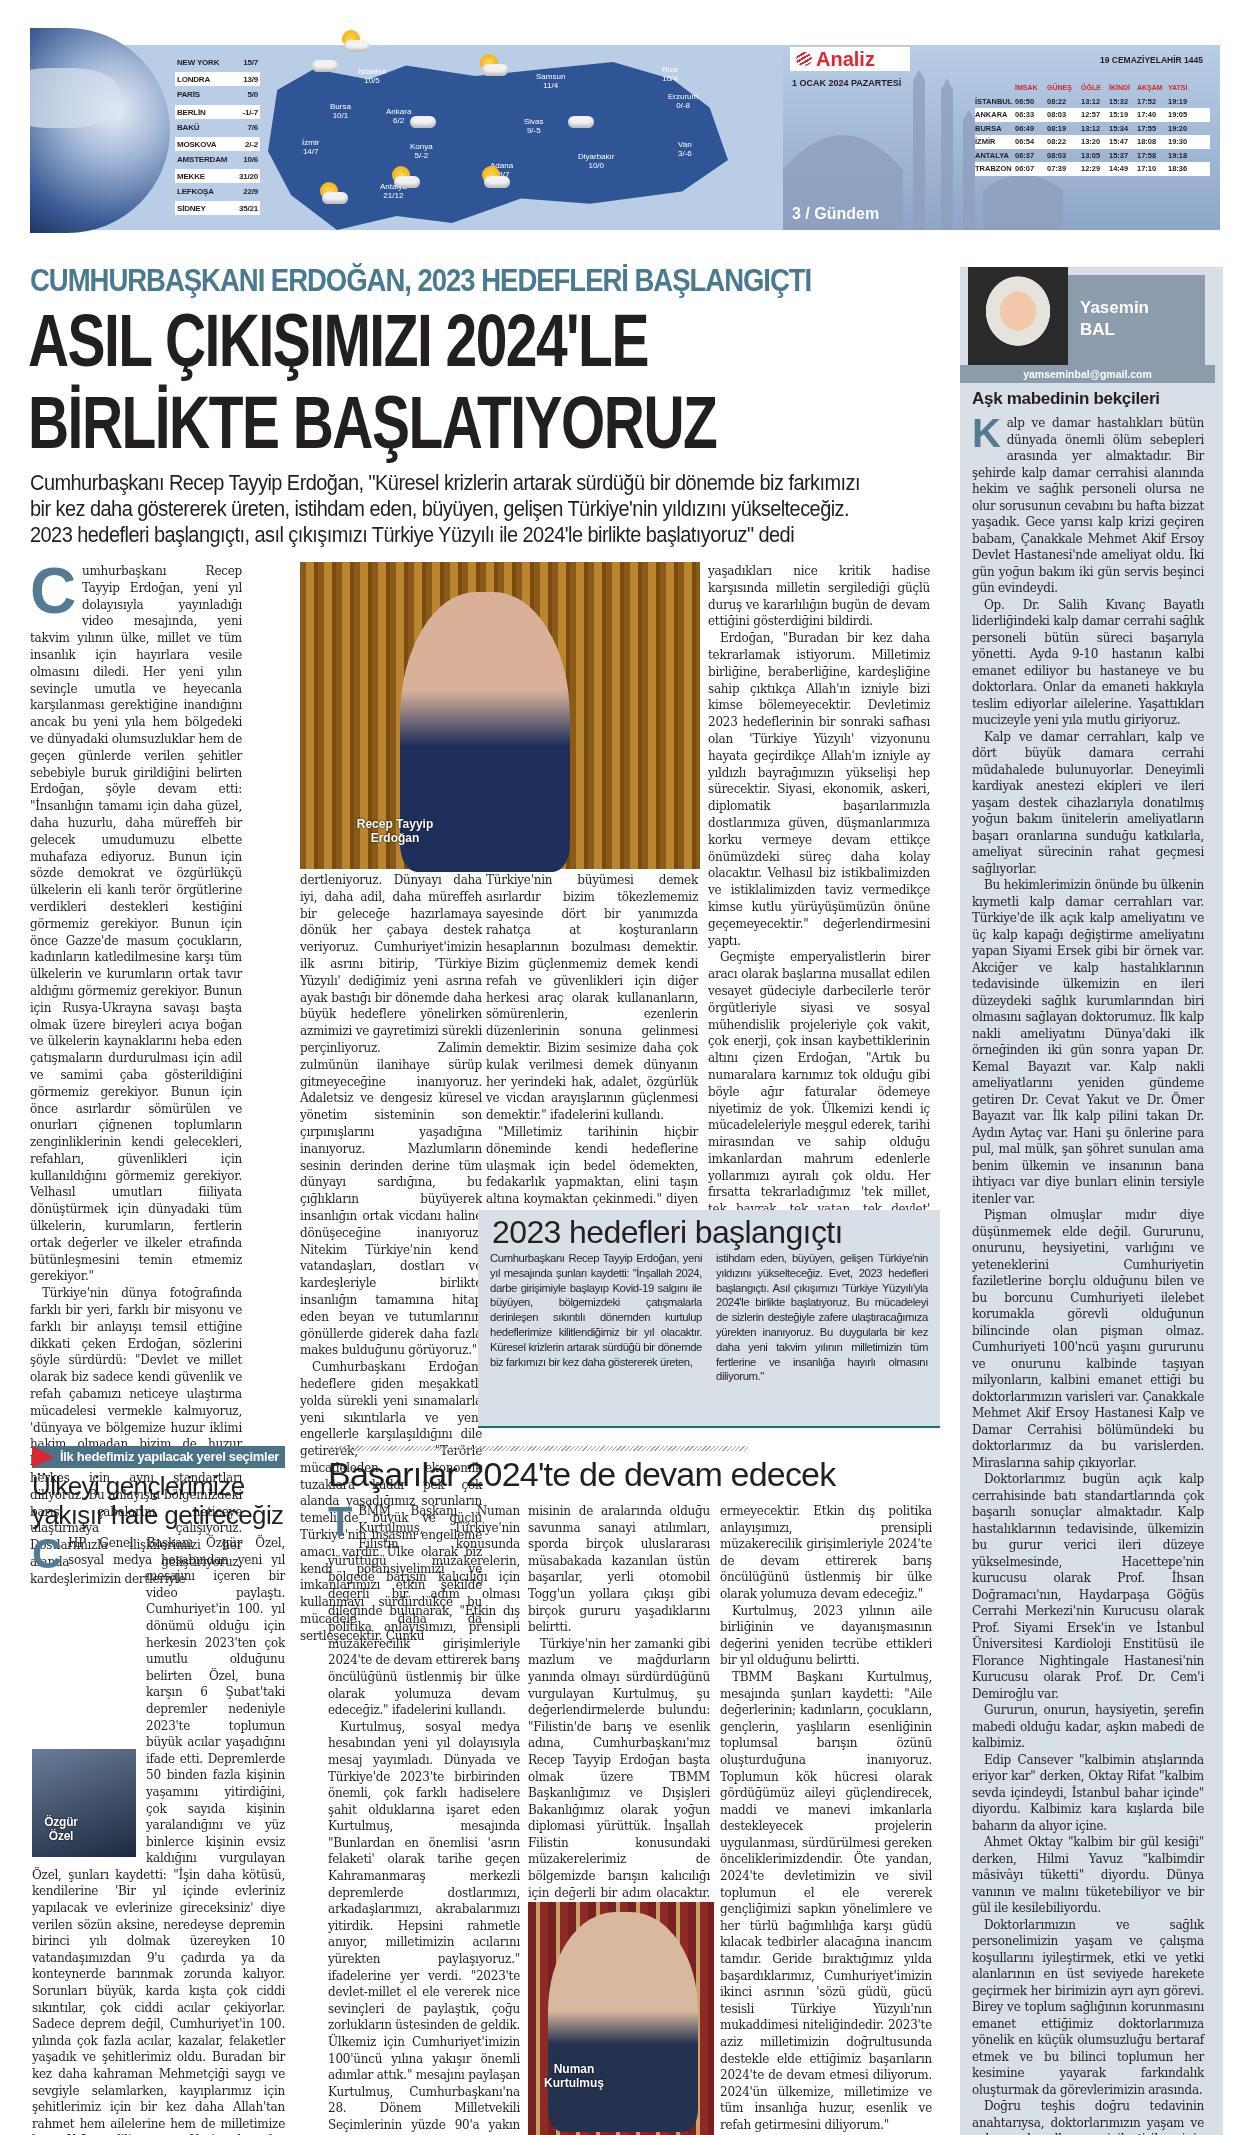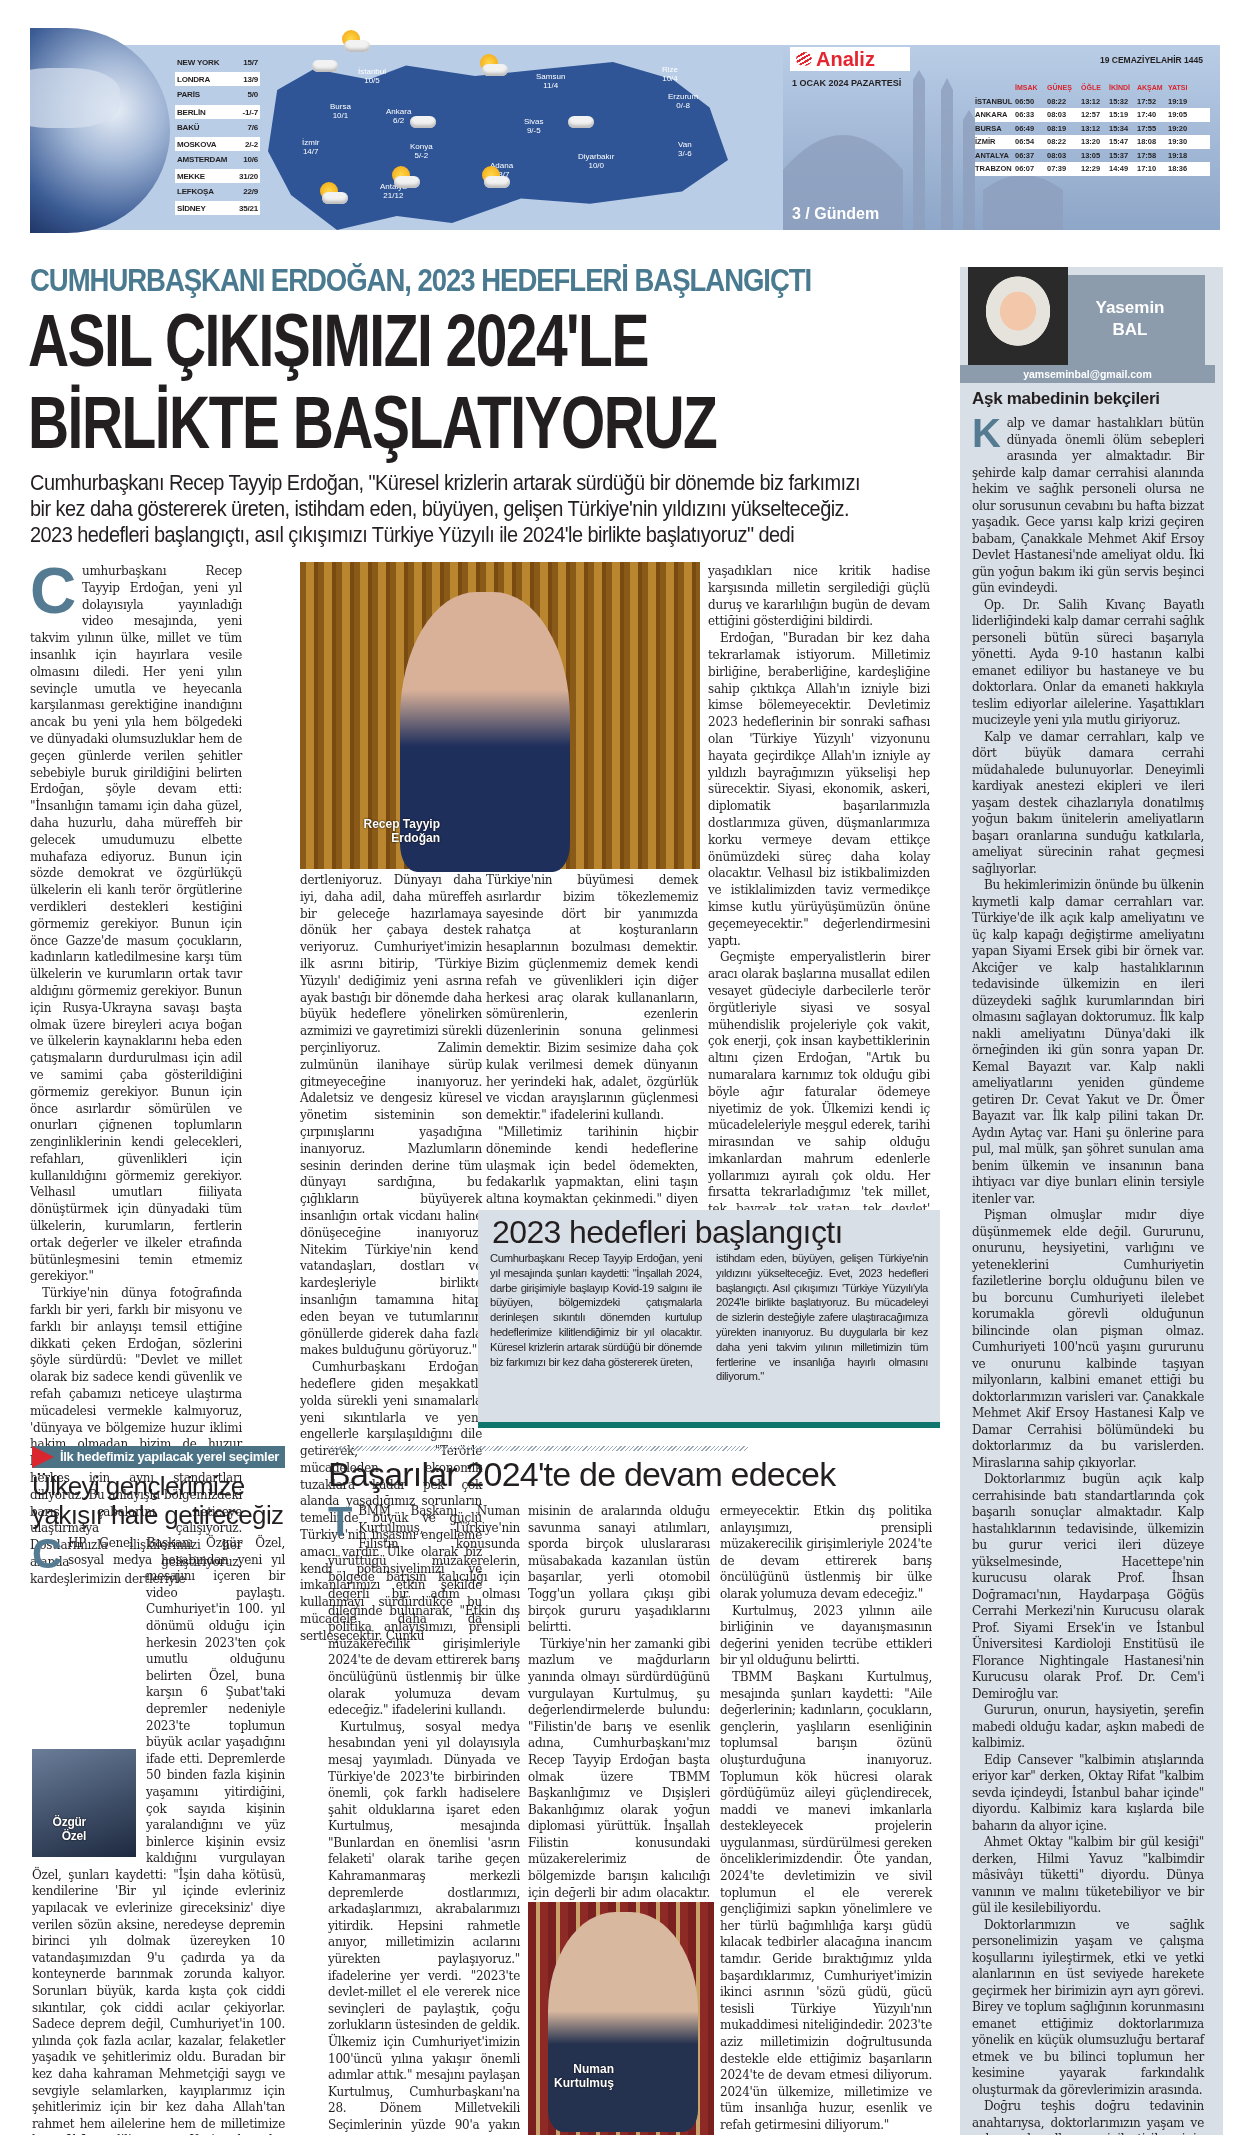--- a/index.html
+++ b/index.html
@@ -33,36 +33,36 @@
 
 .kicker{position:absolute;left:30px;top:262px;font-family:"Liberation Sans",sans-serif;font-weight:bold;font-size:32px;color:#4a7a90;letter-spacing:-1.2px;transform:scaleX(.86);transform-origin:left}
 .head{position:absolute;left:28px;top:300px;font-family:"Liberation Sans",sans-serif;font-weight:900;font-size:74px;line-height:82px;letter-spacing:-2px;transform:scaleX(.77);transform-origin:left;white-space:nowrap}
 .spot{position:absolute;left:30px;top:470px;width:905px;font-family:"Liberation Sans",sans-serif;font-size:21.5px;line-height:26px;letter-spacing:-.6px;transform:scaleX(.93);transform-origin:left}
 .col{position:absolute;font-size:12px;line-height:16.8px;text-align:justify;letter-spacing:-.25px;hyphens:manual}
 .col p{text-indent:12px}
 .col p.nofi{text-indent:0}
 .drop{float:left;font-family:"Liberation Sans",sans-serif;font-weight:bold;color:#557b92;font-size:64px;line-height:52px;margin:2px 6px 0 0}
 .photo-main{position:absolute;left:300px;top:562px;width:400px;height:307px;background:repeating-linear-gradient(90deg,#8a5a18 0 6px,#b9862f 6px 14px,#7a4b10 14px 18px)}
 .person{position:absolute;border-radius:45% 45% 10% 10%}
-.cap{position:absolute;color:#fff;font-family:"Liberation Sans",sans-serif;font-weight:bold;font-size:12px;line-height:14px;text-align:right;text-shadow:0 0 2px #000}
-.box{position:absolute;left:478px;top:1210px;width:462px;height:218px;background:#d9dfe6;border-bottom:6px solid #0f766e}
+.cap{position:absolute;color:#fff;font-family:"Liberation Sans",sans-serif;font-weight:bold;font-size:12px;line-height:14px;text-align:center;text-shadow:0 0 2px #000}
+.box{position:absolute;left:478px;top:1210px;width:462px;height:218px;background:#d9dfe6;border-bottom:2px solid #0f766e}
 .box h2{font-family:"Liberation Sans",sans-serif;font-weight:normal;font-size:32px;padding:4px 0 0 14px;letter-spacing:-.6px}
 .boxcols{display:flex;gap:14px;padding:0 12px;font-family:"Liberation Sans",sans-serif;font-size:11.3px;line-height:14.8px;text-align:justify;letter-spacing:-.4px}
 .boxcols div{width:50%}
 .dots2{position:absolute;top:1446px;left:328px;width:420px;height:5px;background:repeating-linear-gradient(135deg,#9aa8b6 0 1px,transparent 1px 3px)}
 .tag{position:absolute;left:32px;top:1446px;width:253px;height:22px;background:#4c7385;color:#fff;font-family:"Liberation Sans",sans-serif;font-weight:bold;font-size:13px;line-height:22px;padding-left:28px;letter-spacing:-.3px}
 .tag:before{content:"";position:absolute;left:0;top:0;border-left:22px solid #d9262f;border-top:11px solid transparent;border-bottom:11px solid transparent}
 .subh{position:absolute;left:32px;top:1472px;font-family:"Liberation Sans",sans-serif;font-size:26px;line-height:29px;letter-spacing:-.6px}
 .bigh{position:absolute;left:328px;top:1455px;font-family:"Liberation Sans",sans-serif;font-size:34px;letter-spacing:-.8px}
 
 .rcol{position:absolute;left:960px;top:267px;width:263px;height:1868px;background:#d9dfe6}
 .author{position:absolute;left:0;top:0;width:263px;height:98px}
 .author .bg{position:absolute;left:90px;top:8px;width:155px;height:90px;background:#8c9cad}
 .author .face{position:absolute;left:8px;top:0;width:100px;height:98px;background:radial-gradient(ellipse at 50% 45%,#f3c7aa 0 25%,#e6e3dc 26% 45%,#2a2a2a 46%)}
-.author .nm{position:absolute;left:120px;top:30px;color:#fff;font-family:"Liberation Sans",sans-serif;font-weight:bold;font-size:17px;text-align:center;width:100px;line-height:22px}
+.author .nm{position:absolute;left:120px;top:30px;color:#fff;font-family:"Liberation Sans",sans-serif;font-weight:bold;font-size:17px;width:100px;line-height:22px}
 .email{position:absolute;left:0;top:98px;width:255px;height:18px;background:#8c9cad;color:#fff;font-family:"Liberation Sans",sans-serif;font-weight:bold;font-size:10.5px;line-height:18px;text-align:center}
 .rtitle{position:absolute;left:12px;top:122px;font-family:"Liberation Sans",sans-serif;font-size:17px;font-weight:bold;letter-spacing:-.3px}
 </style>
 </head>
 <body>
 
 <div class="band"></div>
 <div class="globe"></div>
 
 <div class="wtable">

